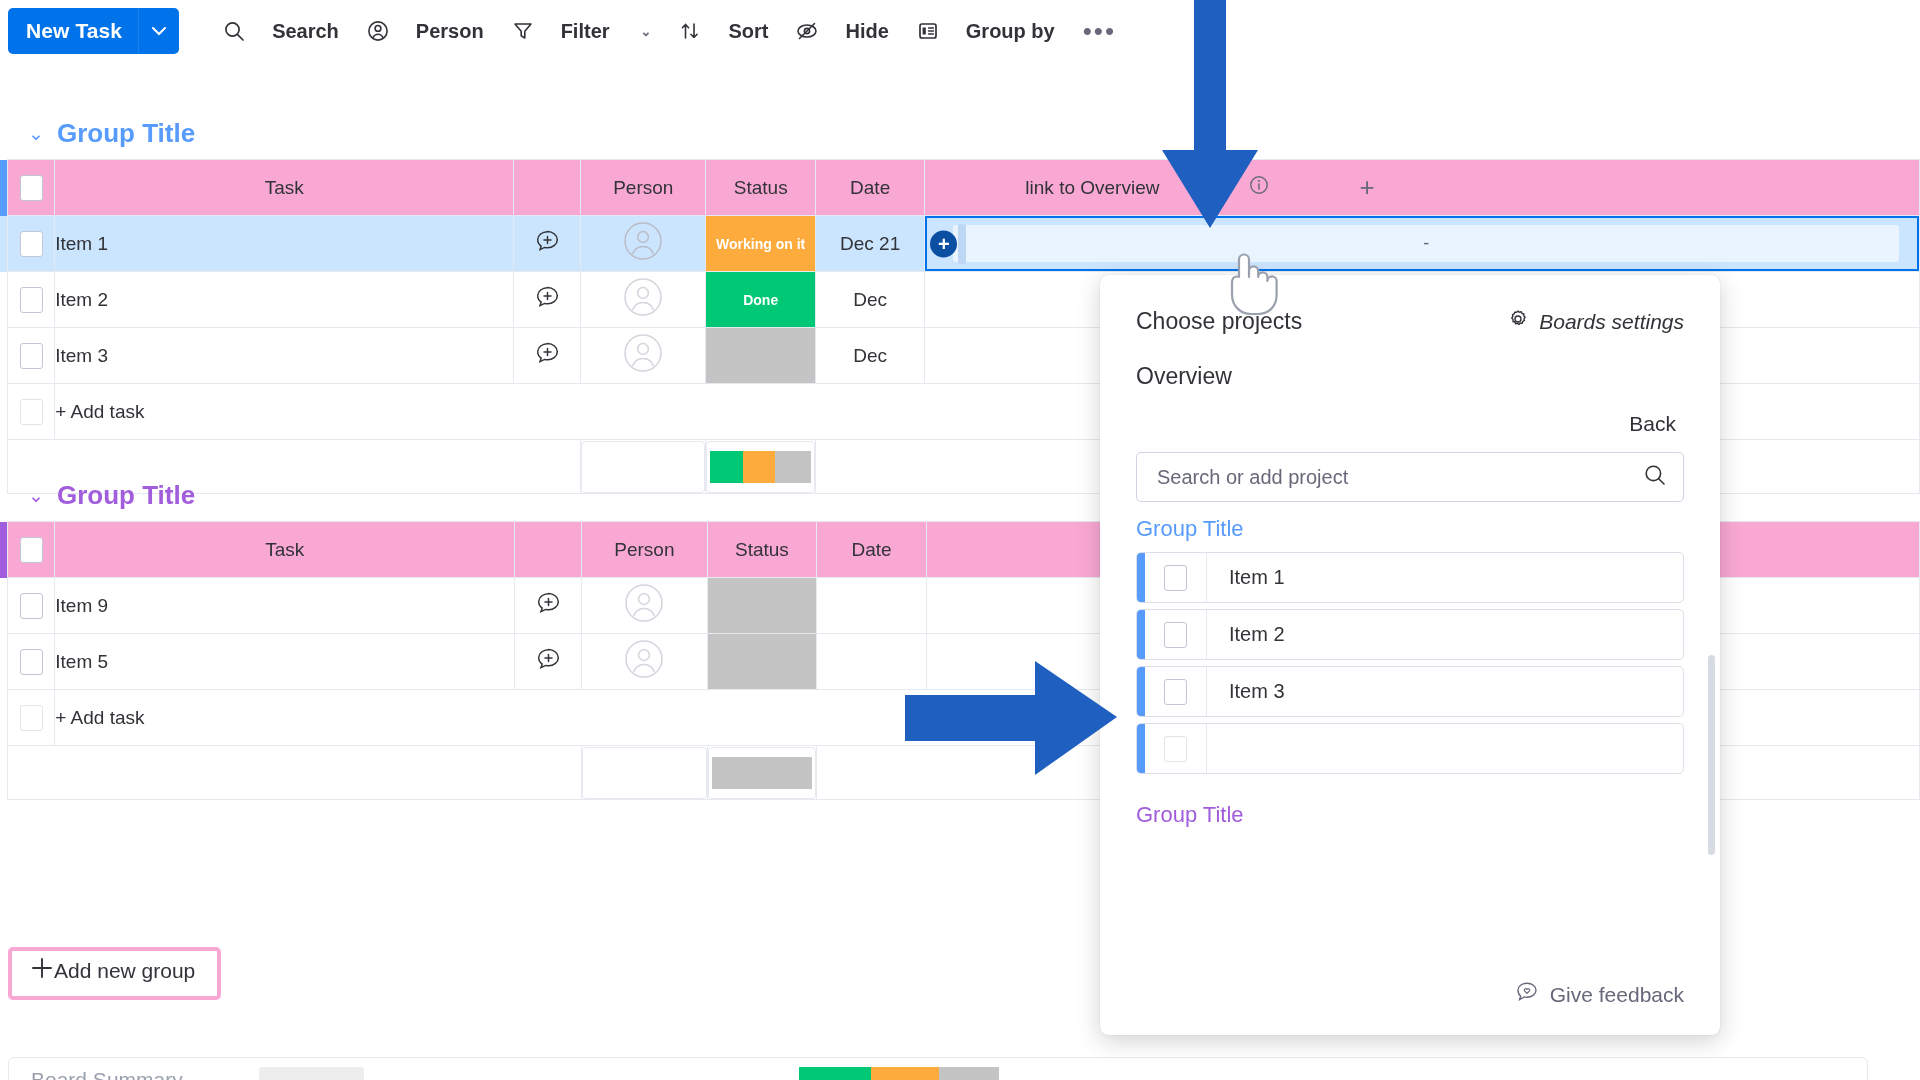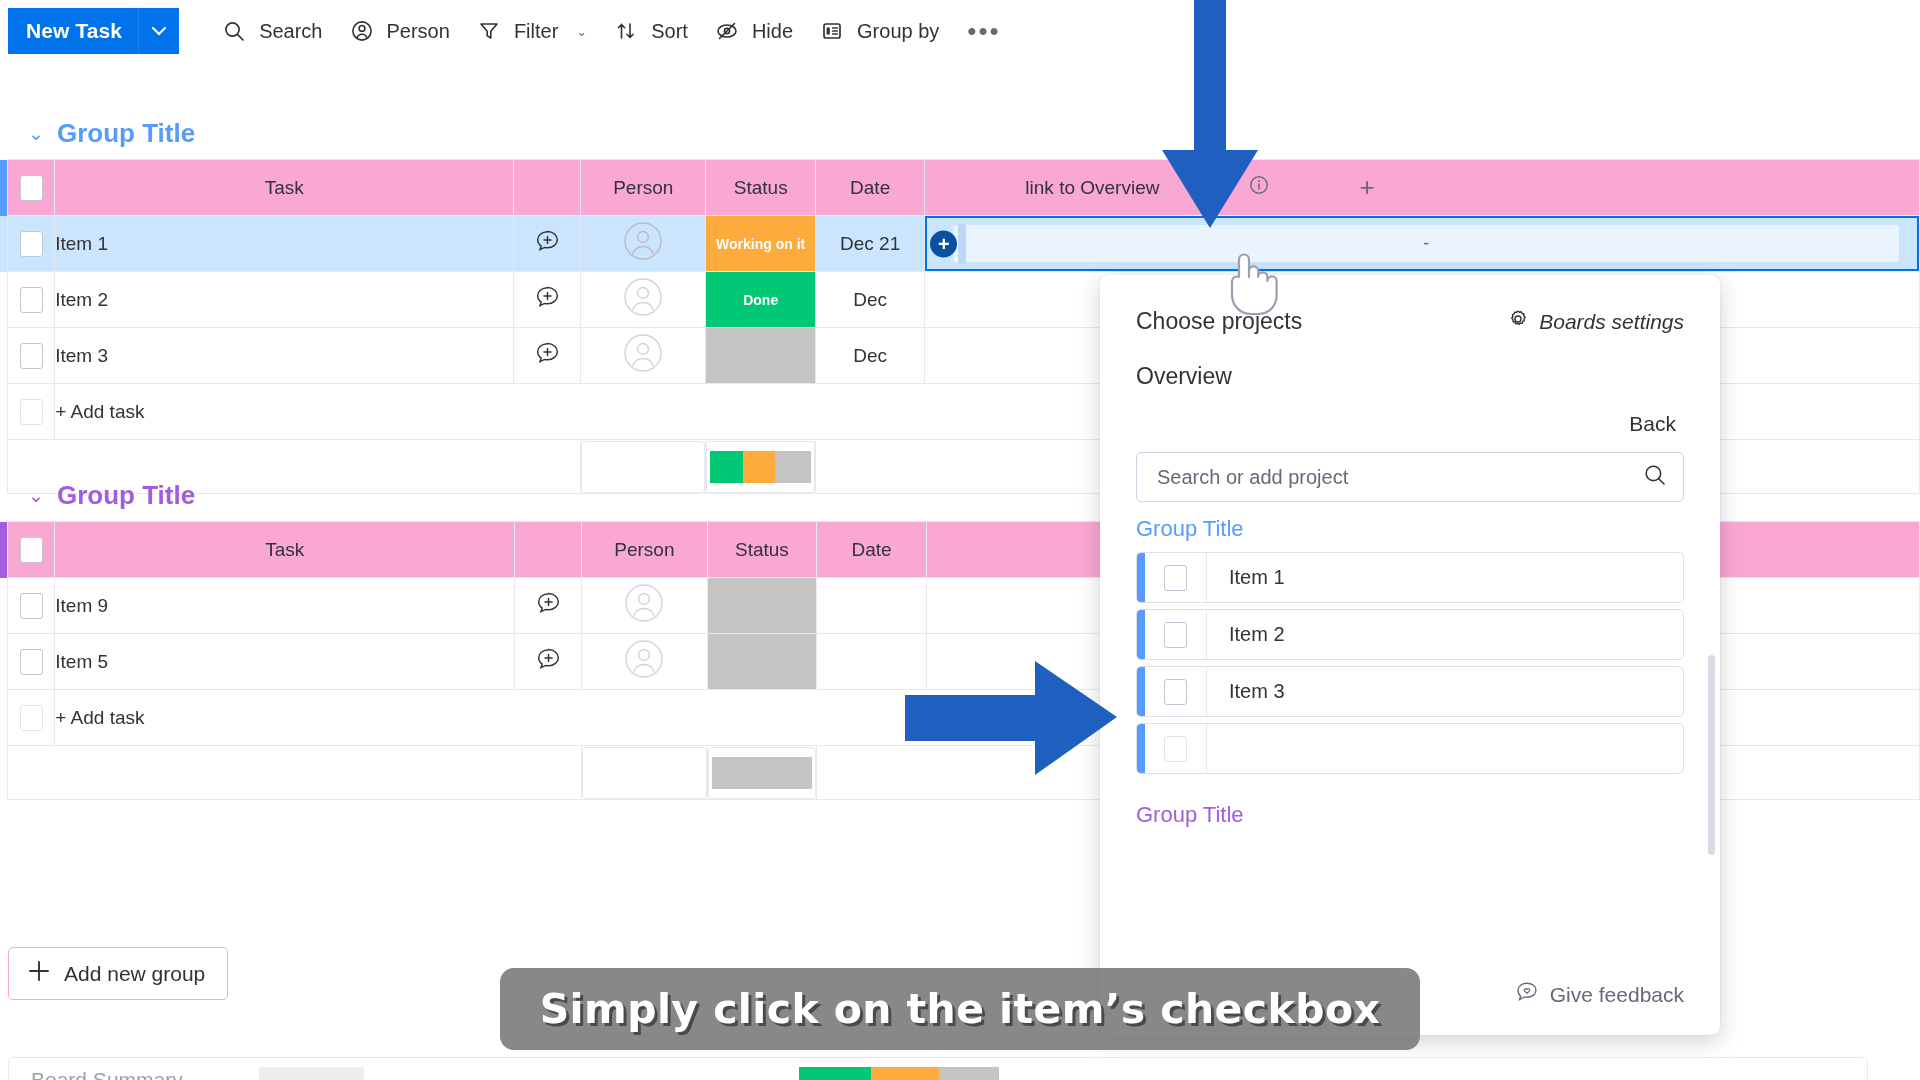--- a/index.html
+++ b/index.html
@@ -13,37 +13,38 @@
   }
   #root { position: relative; width: 1920px; height: 1080px; }
 
   
   .toolbar {
     position: absolute; left: 0; top: 0; width: 1920px; height: 62px;
     display: flex; align-items: center; padding-left: 8px;
   }
   .newtask {
     display: flex; align-items: stretch; height: 46px;
-    border-radius: 0; overflow: hidden; margin-right: 30px;
+    border-radius: 5px; overflow: hidden; margin-right: 30px;
     box-shadow: 0 0 0 0 rgba(0,0,0,0);
   }
   .newtask-main {
     background: #0073ea; color: #fff; font-size: 21px; font-weight: 600;
     display: flex; align-items: center; padding: 0 16px 0 18px;
     letter-spacing: .1px;
   }
   .newtask-div { width: 1px; background: #1f81e8; }
   .newtask-caret {
     background: #0073ea; color: #fff; display: flex; align-items: center;
     padding: 0 13px; font-size: 15px;
   }
   .tbtn {
-    display: flex; align-items: center; gap: 14px;
+    display: flex; align-items: center; gap: 27px;
     padding: 6px 14px; font-size: 20px; color: #323338; cursor: pointer;
     white-space: nowrap;
+    font-weight: bold;
   }
   .tbtn svg { display: block; }
   .tbtn .caret { font-size: 13px; color: #676879; margin-left: 4px; }
   .dots { font-size: 26px; letter-spacing: 2px; color: #676879; padding: 0 14px; line-height: 10px;}
 
   
   .group { position: absolute; left: 0; }
   .group-head {
     display: flex; align-items: center; gap: 13px;
     font-size: 26px; font-weight: 700; padding-left: 28px; margin-bottom: 10px;
@@ -121,23 +122,23 @@
     display: flex; align-items: center; justify-content: center; z-index: 3;
   }
   .dragbar {
     position: absolute; left: 31px; top: 6px; width: 8px; height: 40px;
     background: #bdd7f5; border-radius: 2px; z-index: 2;
   }
 
   
   .addgroup {
     position: absolute; left: 8px; top: 947px;
-    display: flex; align-items: center; gap: 13px;
-    border: 1px solid #f9a8d4; border-radius: 5px;
-    padding: 11px 22px 11px 18px; font-size: 21px; background: #fff;
+    display: flex; align-items: center; 
+    border: 4px solid #f9a8d4; border-radius: 5px;
+    padding: 5px 22px 11px 18px; font-size: 21px; background: #fff;
   }
 
   
   .bottomboard {
     position: absolute; left: 8px; top: 1057px; width: 1860px; height: 40px;
     border: 1px solid #e6e9ef; border-radius: 6px 6px 0 0; background: #fff;
     overflow: hidden;
   }
   .bb-label { position: absolute; left: 22px; top: 10px; font-size: 21px; color: #9aa0ad; }
   .bb-chip  { position: absolute; left: 250px; top: 9px; width: 105px; height: 26px; background: #ededed; border-radius: 3px; }
@@ -685,17 +686,14 @@
   </svg>
 
   <svg class="arrow" id="arrow-right" width="220" height="130" viewBox="0 0 220 130">
     <path d="M0 40 L130 40 L130 6 L212 62 L130 120 L130 86 L0 86 Z" fill="#1f5fbf"></path>
   </svg>
 
   <svg class="cursor" width="62" height="72" viewBox="0 0 62 72">
     <path d="M17 30V12.5a5 5 0 0110 0V30v-6a4.6 4.6 0 019.2 0v6a4.6 4.6 0 019.2 0v4a4.6 4.6 0 019.2 0v14c0 11-7.5 19-18.5 19h-7C18 67 10 58.5 10 47.5V36c0-4 2-6.5 5-6.5 1 0 2 .4 2 .5z" fill="#ffffff" stroke="#9aa0ad" stroke-width="2.2" stroke-linejoin="round"></path>
   </svg>
 
-  <div class="caption">
-    <span>Simply click on the item’s checkbox</span>
-  </div>
 
 </div>
 
 </body></html>

